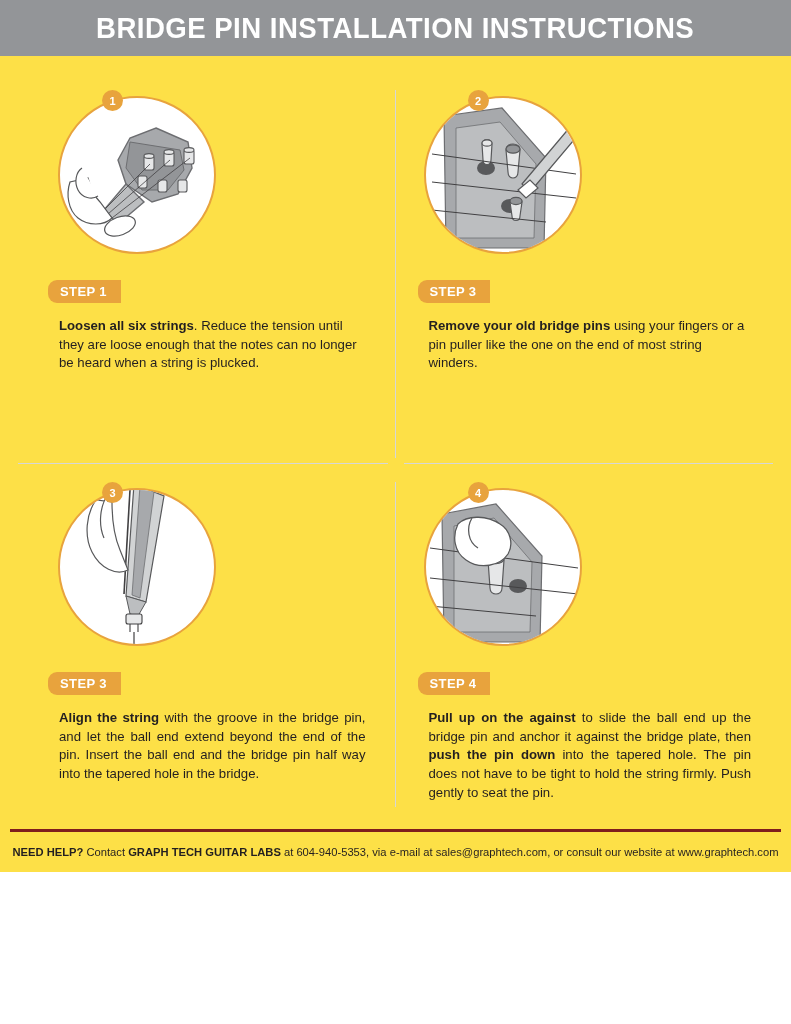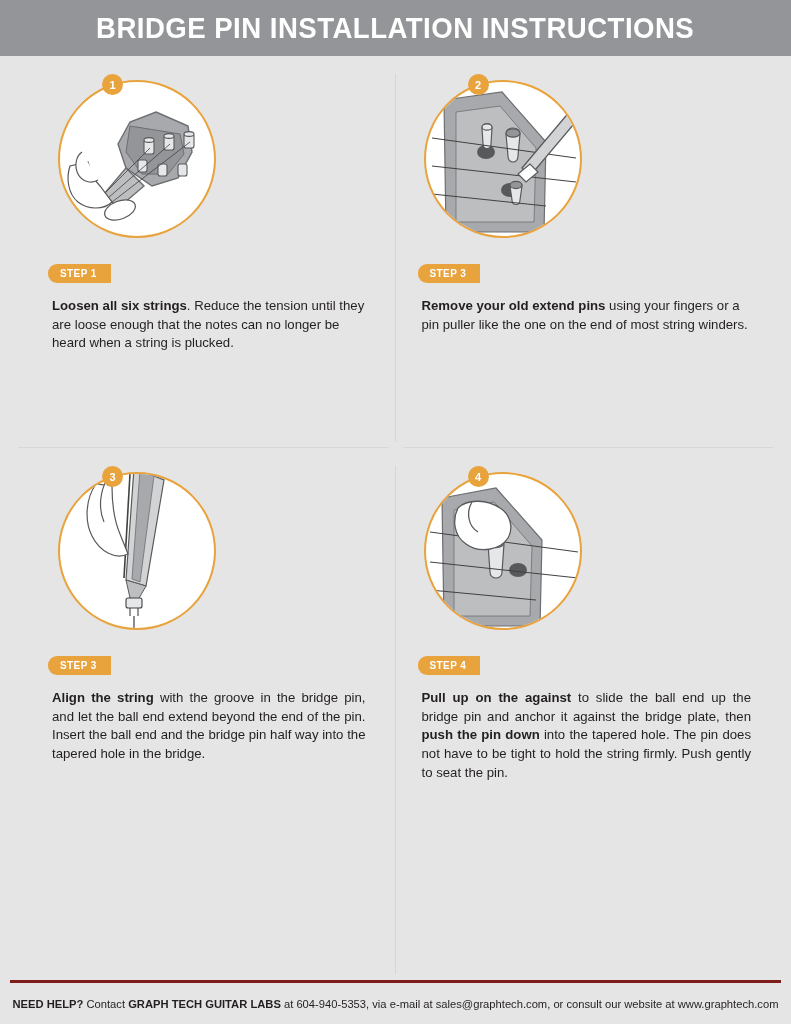--- a/index.html
+++ b/index.html
@@ -11,25 +11,26 @@
   body {
     width: 791px;
     height: 1024px;
     font-family: "Liberation Sans", sans-serif;
     color: #231f20;
     position: relative;
     overflow: hidden;
   }
   .page {
     width: 791px;
-    height: 1024px;
-    position: relative;
-    background: #e5e5e5;
+    height: 872px;
+    position: relative;
+    background: #fde047;
     display: flex;
     flex-direction: column;
+    gap: 16px;
   }
 
   
   .header-bar {
     height: 56px;
     background: #939598;
     display: flex;
     align-items: center;
     justify-content: center;
     flex: 0 0 auto;
@@ -116,21 +117,21 @@
     z-index: 5;
   }
   .cell.left .num-badge { left: 58px; top: -4px; }
   .cell.right .num-badge { left: 54px; top: -4px; }
 
   
   .step-tag {
     display: inline-block;
     background: #e8a33d;
     color: #ffffff;
-    font-size: 10px;
+    font-size: 13px;
     font-weight: bold;
     letter-spacing: 0.4px;
     padding: 4px 14px 4px 12px;
     border-radius: 9px 0 0 9px;
     position: relative;
     margin-top: 6px;
   }
   .step-tag::after {
     content: "";
     position: absolute;
@@ -139,21 +140,21 @@
     width: 0;
     height: 0;
   }
   .tag-row { margin-left: 4px; }
 
   .step-body {
     margin-top: 14px;
     font-size: 13.2px;
     line-height: 1.42;
     color: #231f20;
-    margin-left: 8px;
+    margin-left: 15px;
   }
   .step-body.justified { text-align: justify; }
   .step-body b { font-weight: bold; }
 
   
   .footer {
     flex: 0 0 auto;
     height: 44px;
     border-top: 3px solid #7f1d1d;
     display: flex;
@@ -258,21 +259,21 @@
               </g>
             </g>
           </svg>
         </div>
         <div class="num-badge">2</div>
       </div>
       <div class="tag-row">
         <span class="step-tag">STEP 3</span>
       </div>
       <div class="step-body">
-        <b>Remove your old extend pins</b><span> using your fingers or a pin puller like the one on the end of most string winders.</span>
+        <b>Remove your old bridge pins</b><span> using your fingers or a pin puller like the one on the end of most string winders.</span>
       </div>
     </div>
 
     <div class="cell left col-left">
       <div class="illus-wrap">
         <div class="circle">
           <svg width="158" height="158" viewBox="0 0 158 158">
             <g>
 
               <path d="M74 -6 L104 6 L86 112 L66 106 Z" fill="#d1d3d4" stroke="#58595b" stroke-width="1.2"></path>

